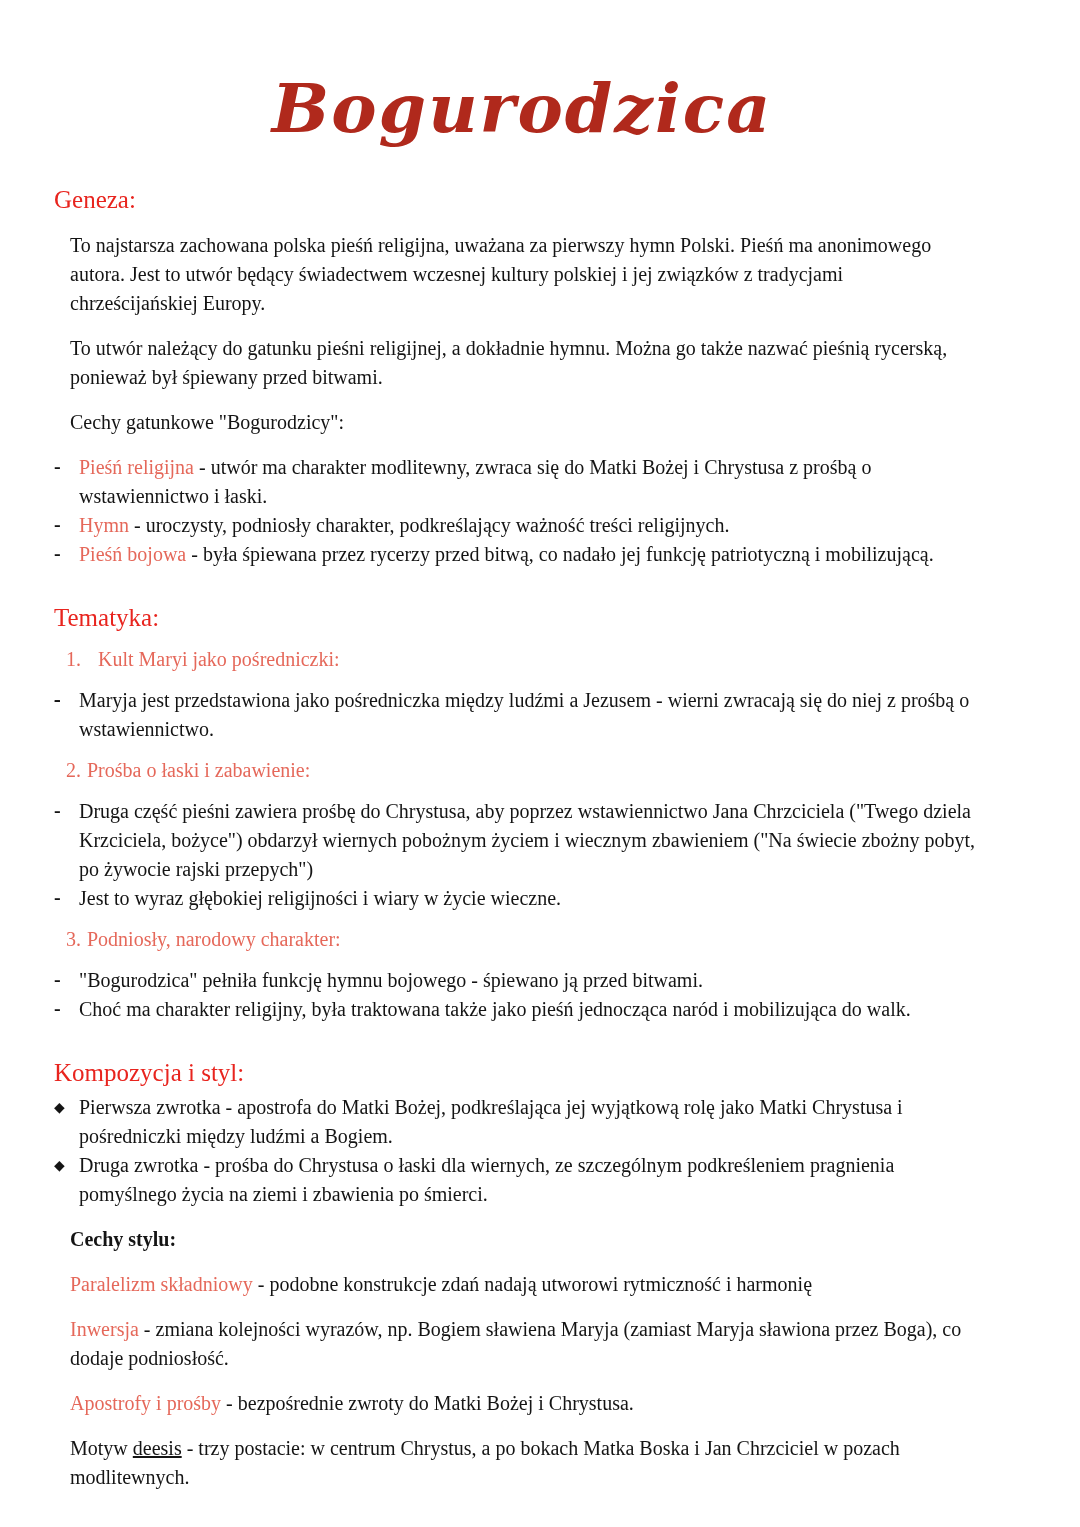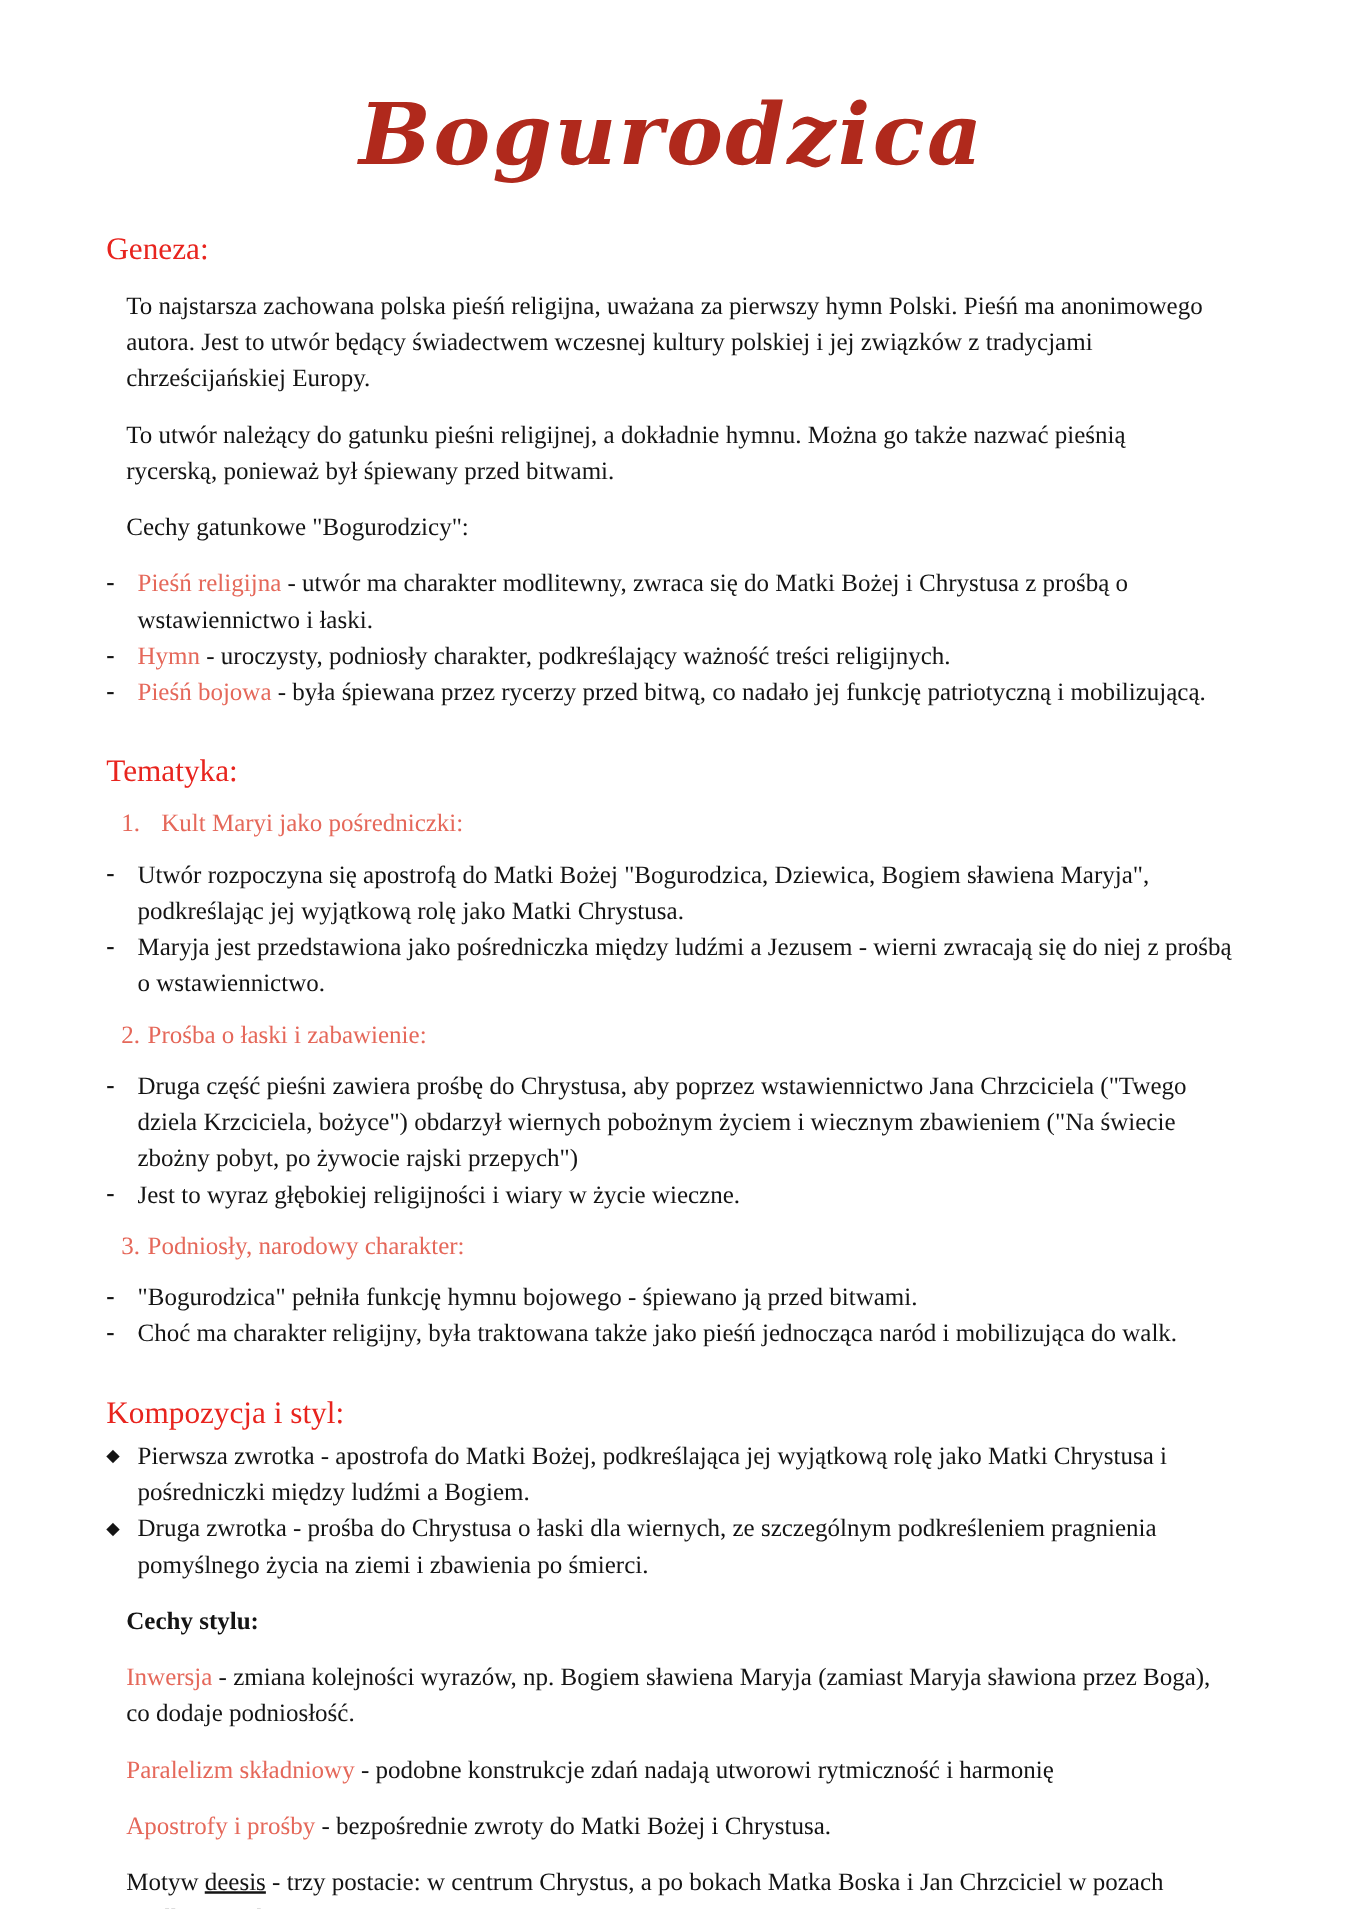--- a/index.html
+++ b/index.html
@@ -1,21 +1,21 @@
 <!DOCTYPE html>
 <html lang="pl"><head>
 <meta charset="utf-8">
 <style>
   html, body { margin: 0; padding: 0; background: #ffffff; }
   .page {
     width: 1080px;
     height: 1527px;
     box-sizing: border-box;
     background: #ffffff;
-    padding: 34px 90px 0 85px;
+    padding: 34px 90px 0 54px;
     font-family: "Liberation Serif", serif;
     color: #141414;
     font-size: 20px;
     line-height: 29px;
     overflow: hidden;
   }
   .doc-title {
     font-family: "DejaVu Serif", serif;
     font-style: italic;
     font-weight: bold;
@@ -94,21 +94,20 @@
   </ul>
 
   <h2 class="section-heading">Tematyka:</h2>
 
   <p class="point-label">
     <span class="point-num wide">1.</span><span>Kult Maryi jako pośredniczki:</span>
   </p>
   <ul class="list">
     <li class="dash-item">
       <span class="marker">-</span>
-      <span>Utwór rozpoczyna się apostrofą do Matki Bożej "Bogurodzica, Dziewica, Bogiem sławiena Maryja", podkreślając jej wyjątkową rolę jako Matki Chrystusa.</span>
     </li>
     <li class="dash-item">
       <span class="marker">-</span>
       <span>Maryja jest przedstawiona jako pośredniczka między ludźmi a Jezusem - wierni zwracają się do niej z prośbą o wstawiennictwo.</span>
     </li>
   </ul>
 
   <p class="point-label">
     <span class="point-num">2.</span><span>Prośba o łaski i zabawienie:</span>
   </p>
@@ -145,24 +144,24 @@
     </li>
     <li class="diamond-item">
       <span class="marker">◆</span>
       <span>Druga zwrotka - prośba do Chrystusa o łaski dla wiernych, ze szczególnym podkreśleniem pragnienia pomyślnego życia na ziemi i zbawienia po śmierci.</span>
     </li>
   </ul>
 
   <p class="para subheading">Cechy stylu:</p>
 
   <p class="para">
-    <span class="term">Inwersja</span><span> - zmiana kolejności wyrazów, np. Bogiem sławiena Maryja (zamiast Maryja sławiona przez Boga), co dodaje podniosłość.</span>
+    <span class="term">Paralelizm składniowy</span><span> - podobne konstrukcje zdań nadają utworowi rytmiczność i harmonię</span>
   </p>
   <p class="para">
-    <span class="term">Paralelizm składniowy</span><span> - podobne konstrukcje zdań nadają utworowi rytmiczność i harmonię</span>
+    <span class="term">Inwersja</span><span> - zmiana kolejności wyrazów, np. Bogiem sławiena Maryja (zamiast Maryja sławiona przez Boga), co dodaje podniosłość.</span>
   </p>
   <p class="para">
     <span class="term">Apostrofy i prośby</span><span> - bezpośrednie zwroty do Matki Bożej i Chrystusa.</span>
   </p>
   <p class="para">
     <span>Motyw </span><span class="underlined">deesis</span><span> - trzy postacie: w centrum Chrystus, a po bokach Matka Boska i Jan Chrzciciel w pozach modlitewnych.</span>
   </p>
 
 </div>
 

